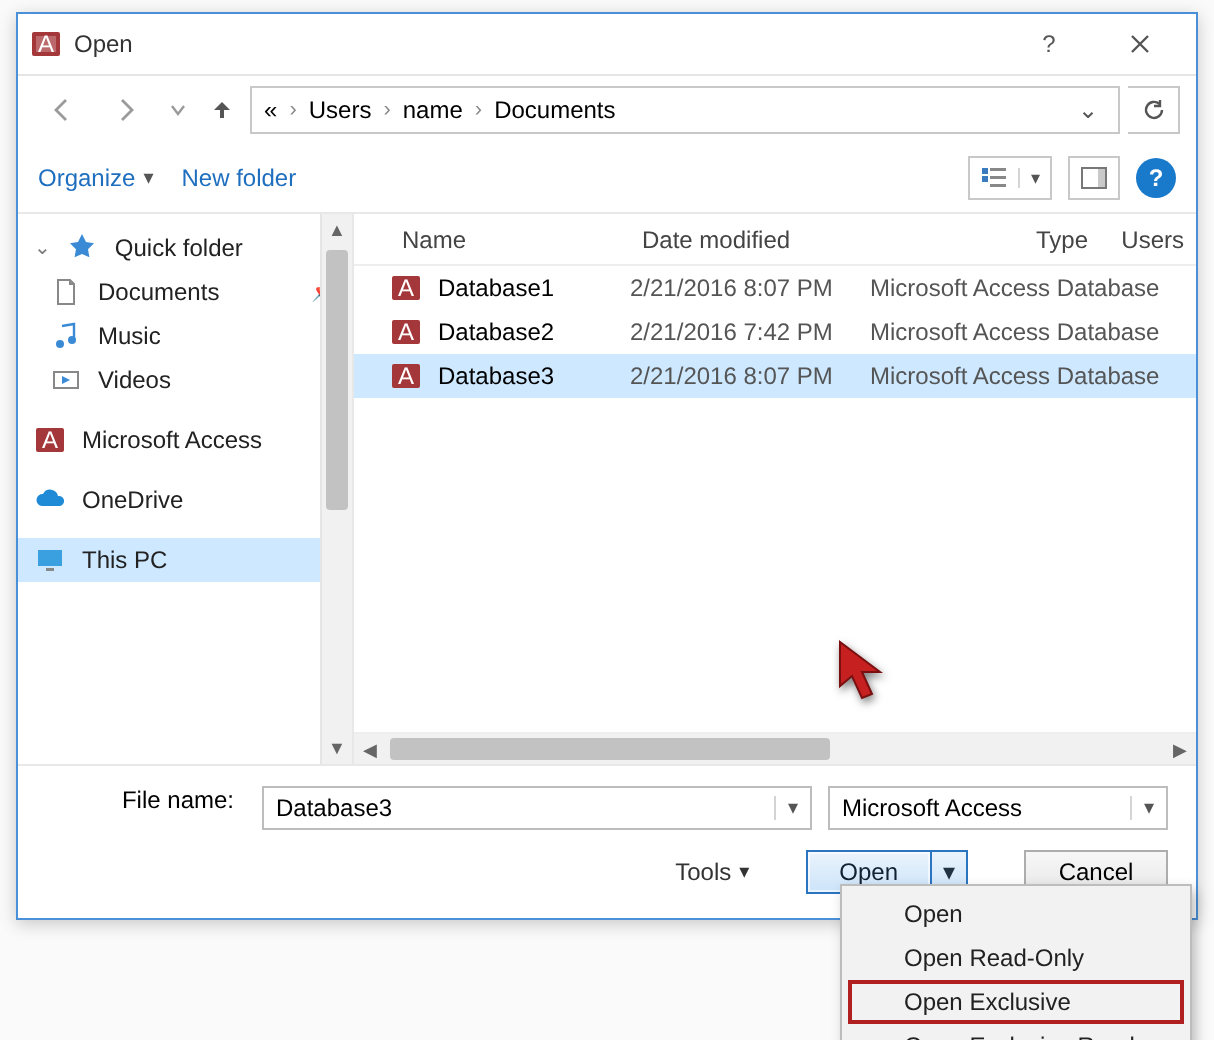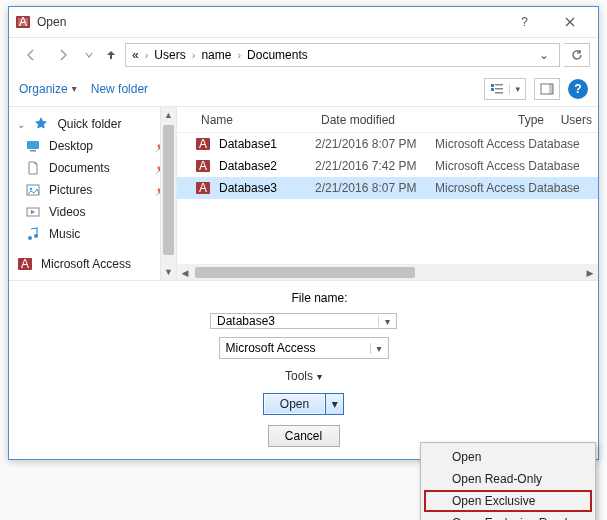--- a/index.html
+++ b/index.html
@@ -59,28 +59,28 @@
   .row .c-type { flex:1; color:#555;}
   .row.sel { background:#cde8ff;}
   .hscroll { height:16px; border-top:1px solid #eee; background:#f1f1f1; position:relative;}
   .hscroll .arr { position:absolute; top:0; bottom:0; width:16px; display:flex; align-items:center; justify-content:center; color:#666; font-size:9px;}
   .hscroll .arr.l{left:0;} .hscroll .arr.r{right:0;}
   .hscroll .thumb { position:absolute; top:2px; bottom:2px; left:18px; width:220px; background:#c2c2c2; border-radius:2px;}
 
   .cursor { position:absolute; left:241px; top:186px; pointer-events:none; filter:drop-shadow(1px 2px 2px rgba(0,0,0,.5));}
 
   .bottombar { border-top:1px solid #e8e8e8; padding:10px 14px 12px 14px;}
-  .filerow { display:flex; align-items:center; gap:8px;flex-direction:column;}
+  .filerow { display:flex; align-items:flex-start; gap:8px;}
   .filerow .lbl { width:100px; text-align:right; padding-right:6px;}
   .dropdown { height:22px; border:1px solid #bdbdbd; background:#fff; display:flex; align-items:center;}
   .dropdown input { border:none; outline:none; flex:1; padding:0 6px; background:transparent;}
   .dropdown .dd { width:18px; display:flex; align-items:center; justify-content:center; border-left:1px solid #d4d4d4; color:#555; font-size:10px;}
   .fname { flex:1; }
   .ftype { width:170px; }
-  .btnrow { display:flex; align-items:center; justify-content:flex-end; gap:10px; margin-top:10px;flex-direction:column;}
+  .btnrow { display:flex; align-items:center; justify-content:flex-end; gap:28px; margin-top:10px;}
   .btnrow .tools { display:flex; align-items:center; gap:4px; color:#333;}
   .btn { height:22px; min-width:72px; border:1px solid #adadad; background:linear-gradient(#f7f7f7,#e8e8e8); display:flex; align-items:center; justify-content:center; padding:0 10px;}
   .splitbtn { display:flex; height:22px;}
   .splitbtn .main { border:1px solid #2b75c0; background:linear-gradient(#eaf3fc,#cde4fa); padding:0 16px; display:flex; align-items:center; justify-content:center; color:#123; font-weight:400; box-shadow:inset 0 0 0 1px rgba(255,255,255,.6);}
   .splitbtn .ddpart { width:18px; border:1px solid #2b75c0; border-left:none; background:linear-gradient(#eaf3fc,#cde4fa); display:flex; align-items:center; justify-content:center; color:#234;}
 
   .menu { position:absolute; left:420px; top:442px; width:176px; background:#f2f2f2; border:1px solid #bdbdbd; box-shadow:2px 3px 6px rgba(0,0,0,.25); padding:3px;}
   .menu .mi { padding:4px 10px 4px 28px; color:#222;}
   .menu .mi.hl { border:2px solid #b02020; padding:2px 20px 2px 26px; }
 
@@ -186,57 +186,40 @@
         <div class="group">
           <div class="item star">
             <span style="color:#777;font-size:10px;">⌄</span>
             <svg class="ico-generic" viewBox="0 0 16 16">
                 <path d="M8 1l2 4 4 .6-3 3 .7 4L8 11l-3.7 1.6L5 8.6 2 5.6 6 5z" fill="#3a8ad6"></path>
               </svg>
             <span>Quick folder</span>
           </div>
           <div class="item">
               <svg class="ico-generic" viewBox="0 0 16 16">
-                <rect x="2" y="3" width="12" height="8" rx="1" fill="#3aa0e0"></rect>
-                <rect x="5" y="12" width="6" height="1.5" fill="#888"></rect>
-              </svg>
-              <span>Desktop</span>
-              <span class="pin">📌</span>
-            </div>
-          <div class="item">
-              <svg class="ico-generic" viewBox="0 0 16 16">
                 <path d="M4 2h6l2 2v10H4z" fill="#fff" stroke="#888"></path>
                 <path d="M10 2v2h2" fill="none" stroke="#888"></path>
               </svg>
               <span>Documents</span>
               <span class="pin">📌</span>
-            </div>
-          <div class="item">
-              <svg class="ico-generic" viewBox="0 0 16 16">
-                <rect x="2" y="3" width="12" height="10" fill="#fff" stroke="#888"></rect>
-                <circle cx="6" cy="7" r="1.3" fill="#3aa0e0"></circle>
-                <path d="M3 12l3-3 3 2 3-4 2 5" fill="none" stroke="#3aa0e0"></path>
-              </svg>
-              <span>Pictures</span>
-              <span class="pin">📌</span>
-            </div>
-          <div class="item">
-              <svg class="ico-generic" viewBox="0 0 16 16">
-                <rect x="2" y="4" width="12" height="8" fill="#fff" stroke="#888"></rect>
-                <path d="M6 6v4l4-2z" fill="#3a8ad6"></path>
-              </svg>
-              <span>Videos</span>
             </div>
           <div class="item">
               <svg class="ico-generic" viewBox="0 0 16 16">
                 <path d="M6 3l6-1v8" fill="none" stroke="#3a8ad6" stroke-width="1.2"></path>
                 <circle cx="5" cy="12" r="2" fill="#3a8ad6"></circle>
                 <circle cx="11" cy="10" r="2" fill="#3a8ad6"></circle>
               </svg>
               <span>Music</span>
+            </div>
+          <div class="item">
+              <svg class="ico-generic" viewBox="0 0 16 16">
+                <rect x="2" y="4" width="12" height="8" fill="#fff" stroke="#888"></rect>
+                <path d="M6 6v4l4-2z" fill="#3a8ad6"></path>
+              </svg>
+              <span>Videos</span>
             </div>
         </div>
         <div class="group">
           <div class="item star">
               <svg class="ico-access" viewBox="0 0 16 16">
                 <rect x="1" y="2" width="14" height="12" rx="1" fill="#a4373a"></rect>
                 <text x="8" y="12" text-anchor="middle" font-size="9" fill="#fff">A</text>
               </svg>
               <span>Microsoft Access</span>
             </div>

